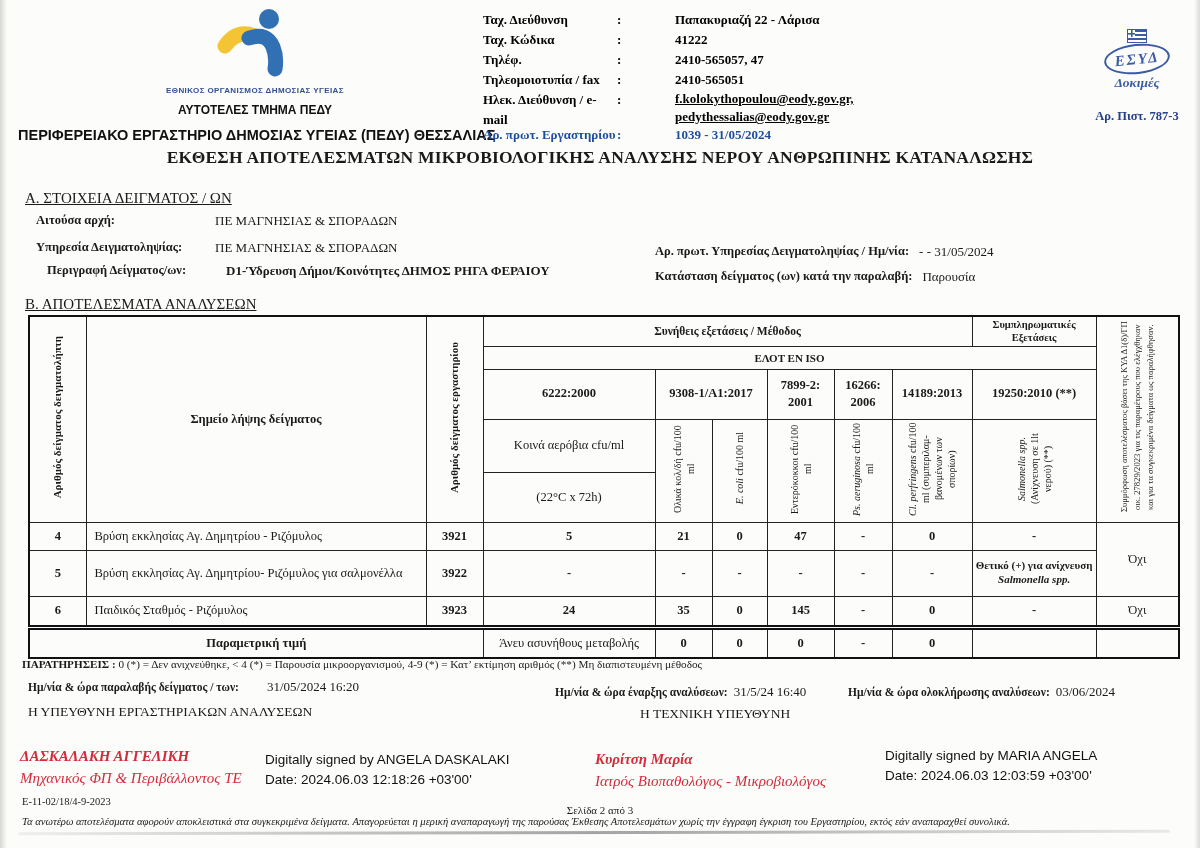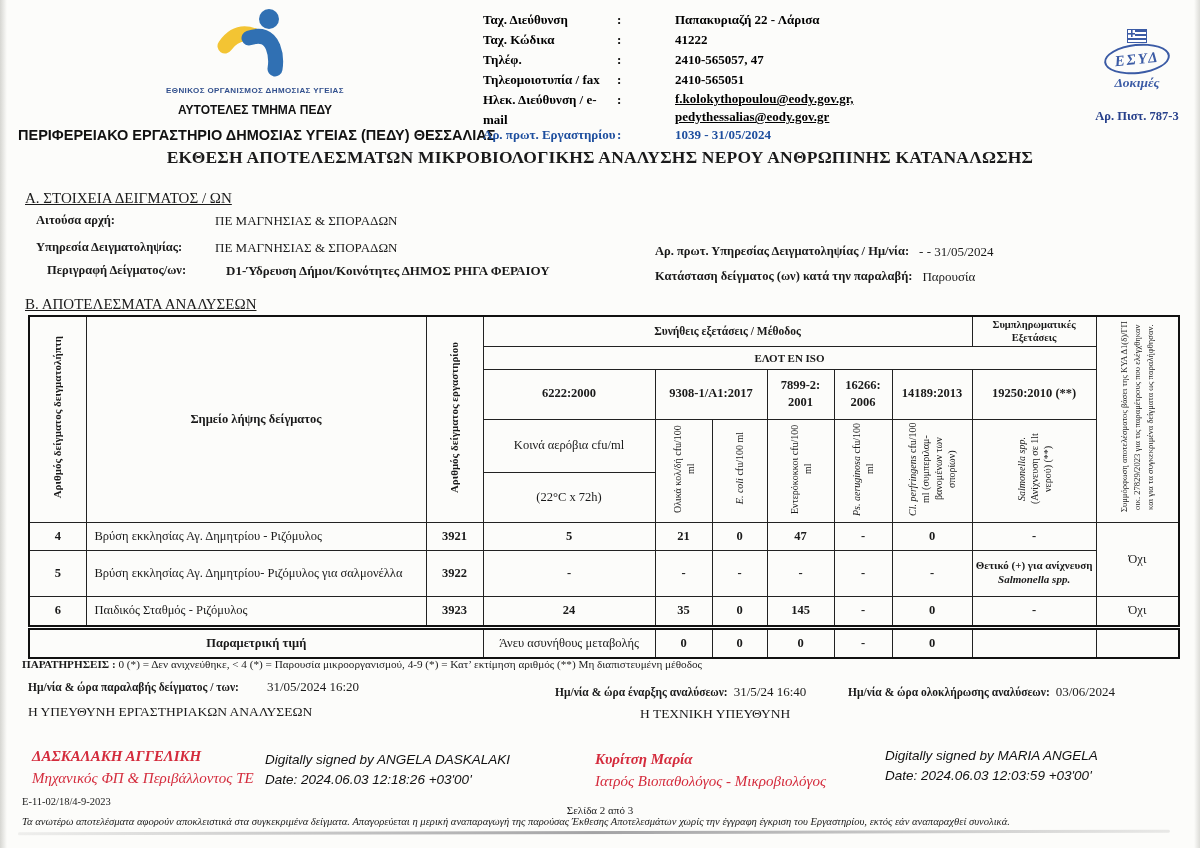--- a/index.html
+++ b/index.html
@@ -103,23 +103,23 @@
   .d-receipt { left:28px; top:679px; } .d-receipt .dv { margin-left:28px; }
   .d-start { left:555px; top:684px; } .d-start .dv { margin-left:6px; }
   .d-end { left:848px; top:684px; } .d-end .dv { margin-left:6px; }
 
   .role { position:absolute; font-size:13.5px; }
   .role-left { left:28px; top:704px; }
   .role-right { left:640px; top:706px; }
 
   .sig-name { position:absolute; color:#d42b3c; font-style:italic; font-size:15px; line-height:1.45; }
   .sig-name .nm { font-weight:bold; }
-  .sig-left-name { left:32px; top:746px; }
+  .sig-left-name { left:20px; top:746px; }
   .sig-right-name { left:595px; top:749px; }
-  .sig-dig { position:absolute; font-family:"Liberation Sans",sans-serif; font-size:13.5px; line-height:1.45; color:#111;font-style:italic; }
+  .sig-dig { position:absolute; font-family:"Liberation Sans",sans-serif; font-size:13.5px; line-height:1.45; color:#111; }
   .sig-left-dig { left:265px; top:750px; }
   .sig-right-dig { left:885px; top:746px; }
 
   .form-code { position:absolute; left:22px; top:796px; font-size:10.5px; }
   .page-num { position:absolute; left:0; top:804px; width:100%; text-align:center; font-size:11px; }
   .disclaimer { position:absolute; left:22px; top:816px; width:1160px; font-size:10.6px; font-style:italic; }
 </style>
 </head>
 <body>
 

